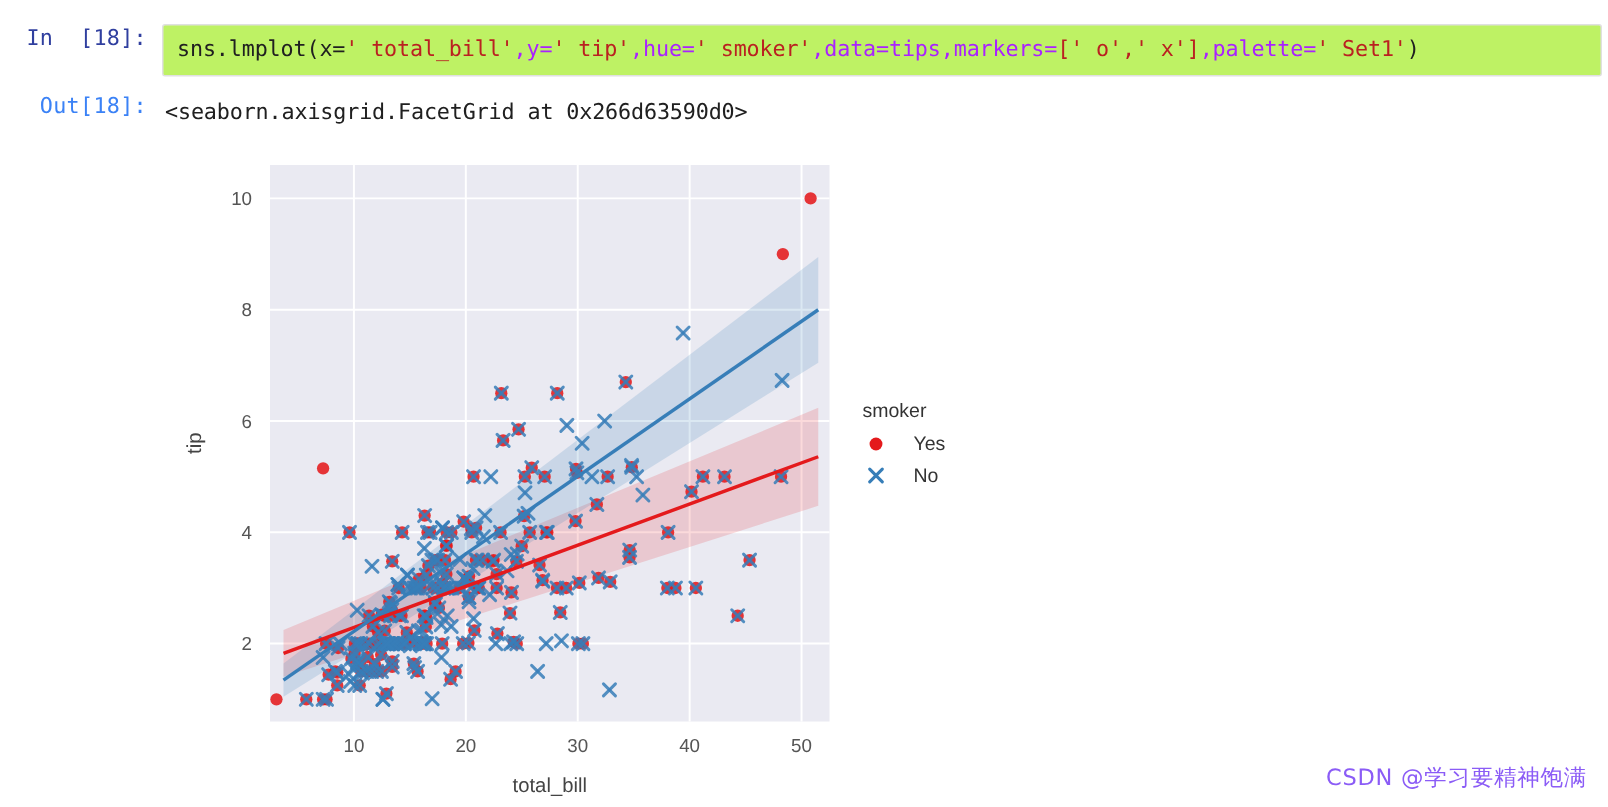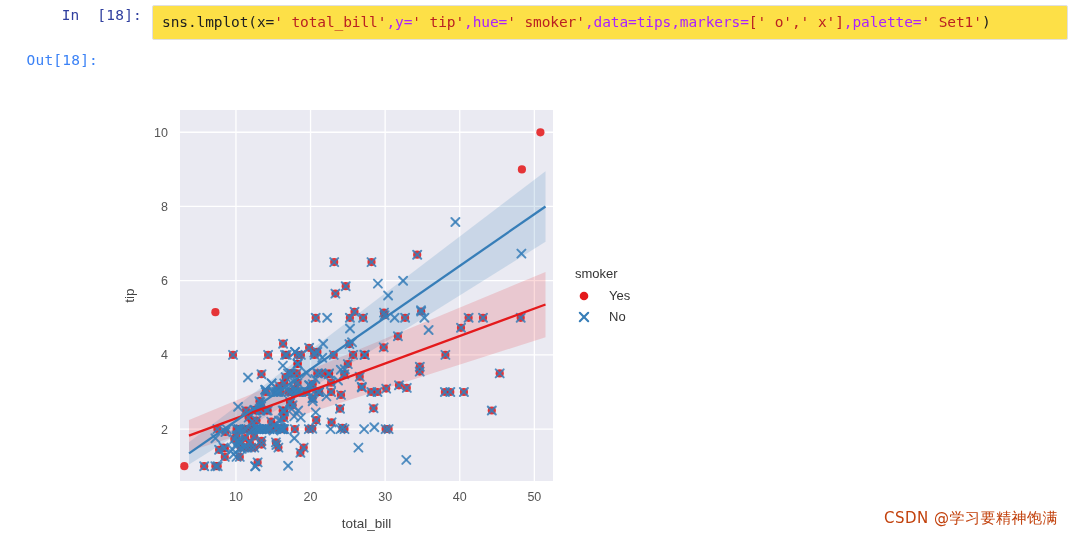--- a/index.html
+++ b/index.html
@@ -39,21 +39,21 @@
     font-size: 14.5px;
     line-height: 20px;
     white-space: pre;
     letter-spacing: 0.2px;
   }
   .prompt-in   { color: #303F9F; }
   .prompt-out  { color: #3b82f6; }
 
   .input-area {
     flex: 1 1 auto;
-    background: #fde047;
+    background: #bef264;
     border: 1px solid #e0e0e0;
     border-radius: 2px;
     padding: 6px 9px 7px 9px;
     margin-right: 4px;
     box-sizing: border-box;
     min-height: 27px;
   }
   .code {
     font-family: "DejaVu Sans Mono", "Liberation Mono", monospace;
     font-size: 14.5px;
@@ -90,41 +90,44 @@
   }
   #figure-svg { display: block; }
 
   
   #watermark {
     position: absolute;
     right: 14px;
     bottom: 10px;
     font-family: "DejaVu Sans", sans-serif;
     font-size: 15px;
-    color: #c2410c;
+    color: #8b5cf6;
     letter-spacing: 0.5px;
     white-space: nowrap;
     user-select: none;
     margin-left: 32px;
   }
 </style>
 </head>
 <body>
 
 <div id="notebook">
 
-  <div class="cell-row" style="margin-top:5px;padding-left:44px;">
+  <div class="cell-row" style="margin-top:16px;">
     <div class="prompt prompt-in">In  [18]:</div>
     <div class="input-area">
       <div class="code" id="code-line"><span class="tok-name">sns.lmplot(x=</span><span class="tok-str">' total_bill'</span><span class="tok-op">,y=</span><span class="tok-str">' tip'</span><span class="tok-op">,hue=</span><span class="tok-str">' smoker'</span><span class="tok-op">,data=tips,markers=</span><span class="tok-str">[' o',' x']</span><span class="tok-op">,palette=</span><span class="tok-str">' Set1'</span><span class="tok-name">)</span></div>
     </div>
   </div>
 
   <div class="cell-row" style="margin-top:10px;">
     <div class="prompt prompt-out">Out[18]:</div>
+    <div class="output-area">
+      <div class="out-text">&lt;seaborn.axisgrid.FacetGrid at 0x266d63590d0&gt;</div>
+    </div>
   </div>
 
 </div>
 
 <div id="figure-wrap">
   <svg id="figure-svg" width="560" height="440" viewBox="0 0 560 440">
       <rect x="72" y="14" width="373" height="371" fill="#EAEAF2"></rect>
       <g>
         <line x1="127.94999999999999" y1="14" x2="127.94999999999999" y2="385" stroke="#ffffff" stroke-width="1.3"></line>
         <line x1="202.54999999999998" y1="14" x2="202.54999999999998" y2="385" stroke="#ffffff" stroke-width="1.3"></line>

